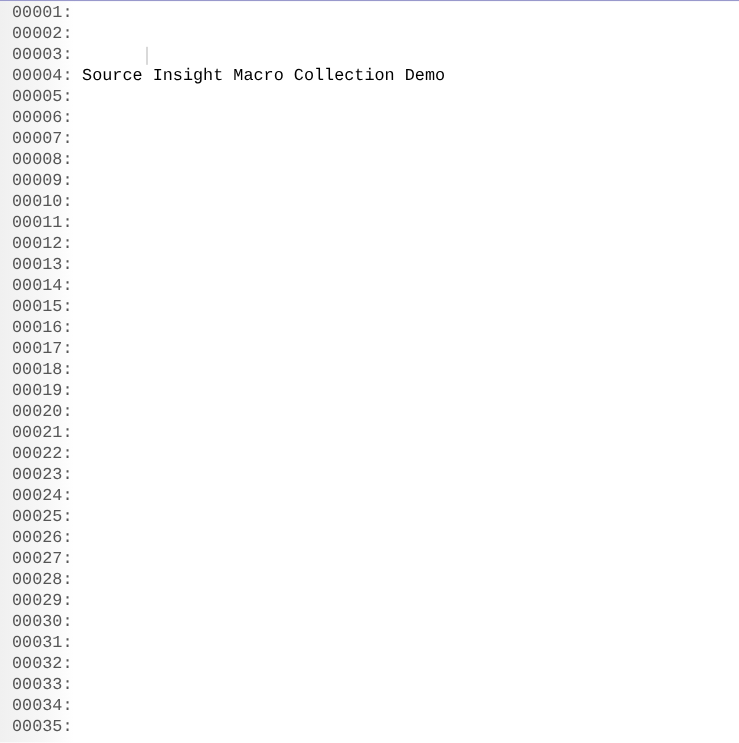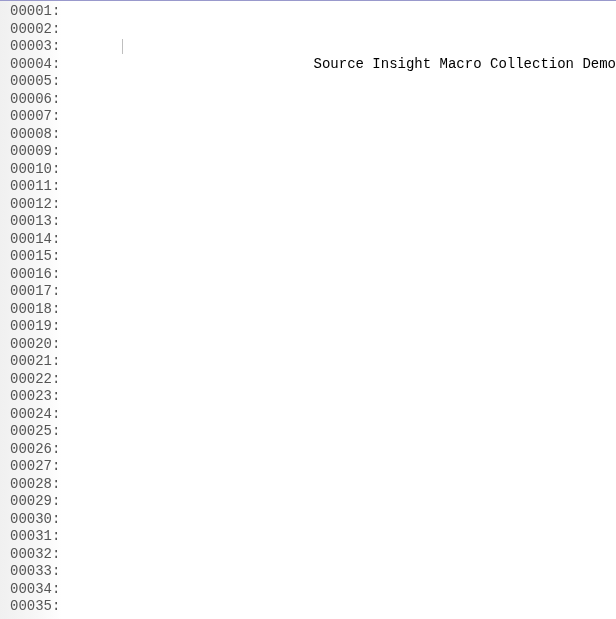--- a/index.html
+++ b/index.html
@@ -43,21 +43,20 @@
       display: block;
     }
     .content {
       flex: 1;
       padding: 2px 0 2px 6px;
       background: #ffffff;
       color: #000000;
       line-height: 17.5px;
       white-space: pre;
       position: relative;
-      text-align: right;
     }
     .content-line {
       display: block;
       min-height: 17.5px;
     }
     .caret {
       position: absolute;
       width: 1px;
       height: 15px;
       background: rgba(0,0,0,0.25);

